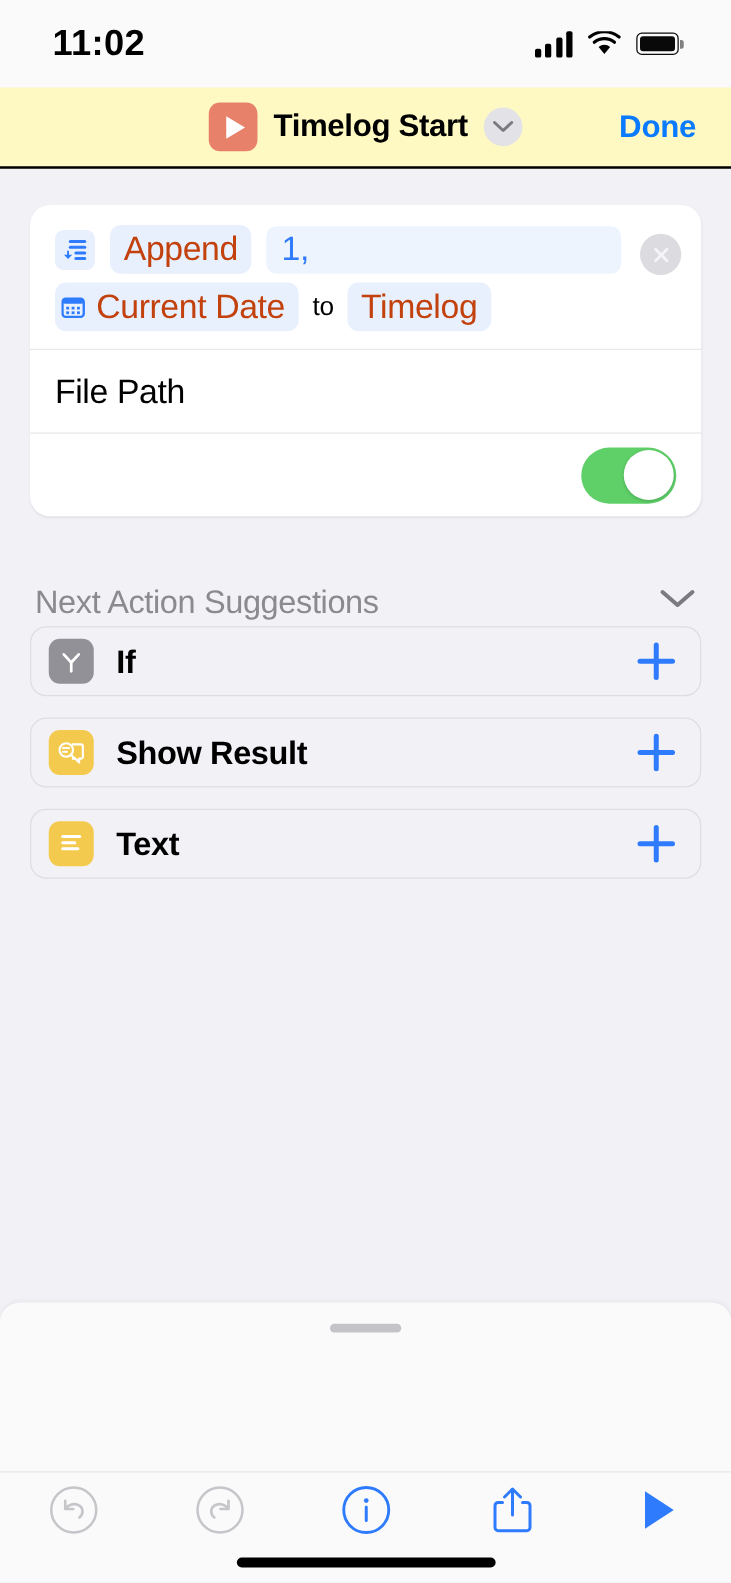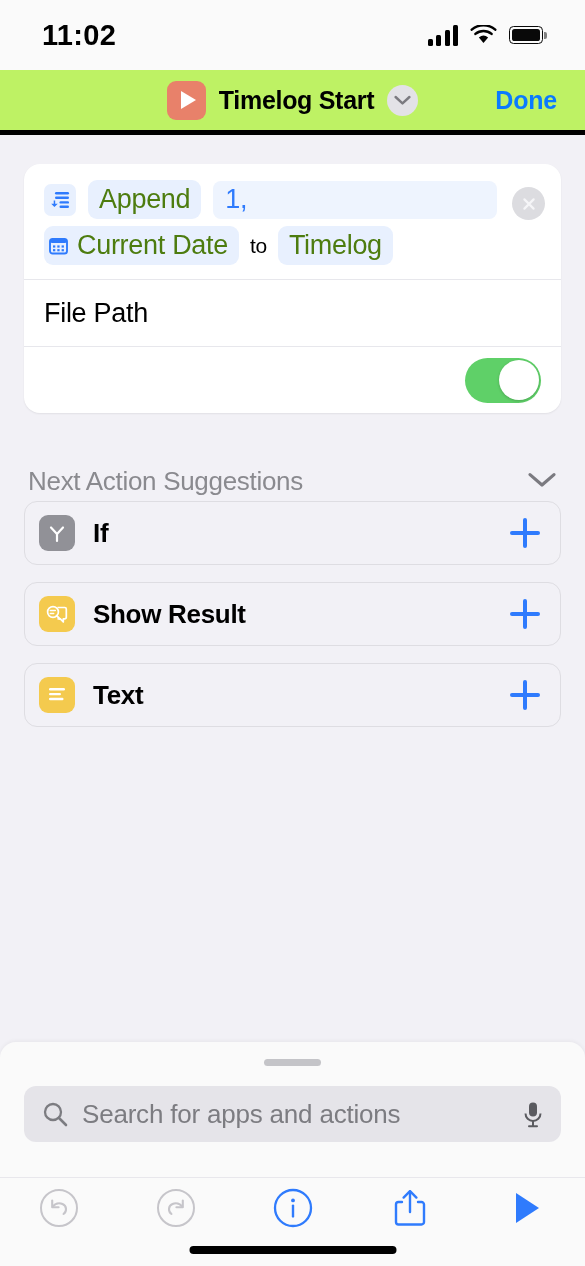--- a/index.html
+++ b/index.html
@@ -27,22 +27,22 @@
   .bars i:nth-child(3){height:16px;}
   .bars i:nth-child(4){height:21px;}
   .wifi { width:27px; height:20px; }
   .batt { position:relative; width:34px; height:18px; border:1.8px solid #000; border-radius:4.5px; opacity:.96;}
   .batt::after{content:"";position:absolute;right:-4.5px;top:5px;width:2.6px;height:7px;background:#000;border-radius:0 2px 2px 0;opacity:.5;}
   .batt i{position:absolute;left:1.6px;top:1.6px;bottom:1.6px;width:calc(100% - 3.2px);background:#000;border-radius:2.6px;}
 
   
   .navbar {
     position:absolute; top:70px; left:0; right:0; height:65px;
-    background:#bef264;
-    border-bottom:5px solid #000000;
+    background:#fef9c3;
+    border-bottom:2px solid #000000;
     display:flex; align-items:center;
   }
   .nav-center {
     position:absolute; left:0; right:0; top:0; bottom:0;
     display:flex; align-items:center; justify-content:center; gap:13px;
   }
   .app-icon {
     width:39px; height:39px; border-radius:9px;
     background:#e8816a;
     display:flex; align-items:center; justify-content:center;
@@ -77,21 +77,21 @@
   }
   .action-head { position:relative; padding:16px 12px 14px 20px; }
   .a-line { display:flex; align-items:center; flex-wrap:nowrap; }
   .a-line.l1 { padding-right:52px; }
   .a-line.l2 { margin-top:7px; }
   .sq-icon {
     width:32px;height:32px;border-radius:7px;background:#e8f0fe;
     display:flex;align-items:center;justify-content:center;flex:none;
   }
   .tok {
-    background:#e8f0fe; color:#4d7c0f;
+    background:#e8f0fe; color:#c2410c;
     border-radius:9px; padding:4px 11px;
     font-size:27px; font-weight:500; letter-spacing:-.3px; white-space:nowrap;
   }
   .tok.withicon { display:flex; align-items:center; gap:8px; padding-left:4px; }
   .tok-mini {
     width:21px;height:19px;flex:none;
     display:flex;align-items:center;justify-content:center;
   }
   .fieldbox {
     flex:1; min-width:0; margin-left:12px;
@@ -119,21 +119,21 @@
   .toggle i { position:absolute; right:2.5px; top:2.5px; width:40px;height:40px;border-radius:50%;background:#fff;box-shadow:0 1px 3px rgba(0,0,0,.2); }
 
   
   .sug-head {
     position:absolute; left:28px; right:28px; top:330px;
     display:flex; align-items:center; justify-content:space-between;
   }
   .sug-title { font-size:26px; color:#8a8a8f; letter-spacing:-.3px; }
   .sug-list { position:absolute; left:24px; right:24px; top:365px; }
   .sug-row {
-    height:64px; border:1px solid #dedde2; border-radius:13px;
+    height:56px; border:1px solid #dedde2; border-radius:13px;
     display:flex; align-items:center; padding:0 20px 0 14px;
     margin-bottom:17px; background:transparent;
   }
   .sug-icon { width:36px;height:36px;border-radius:9px;flex:none;display:flex;align-items:center;justify-content:center; }
   .sug-icon.gray { background:#919197; }
   .sug-icon.yellow { background:#f4ca4e; }
   .sug-label { font-size:26px; font-weight:700; color:#000; margin-left:18px; letter-spacing:-.3px; }
   .plus { margin-left:auto; position:relative; width:30px;height:30px; }
   .plus::before,.plus::after{content:"";position:absolute;background:#2f7bfd;border-radius:2px;}
   .plus::before{left:0;top:13px;width:30px;height:4px;}
@@ -300,32 +300,20 @@
         <div class="sug-label">Text</div>
         <div class="plus"></div>
       </div>
 
     </div>
   </div>
 
   <div class="sheet">
     <div class="grabber"></div>
 
-    <div class="searchbar">
-      <svg width="26" height="26" viewBox="0 0 26 26">
-        <circle cx="11" cy="11" r="8" fill="none" stroke="#7c7c81" stroke-width="2.3"></circle>
-        <path d="M17 17 L24 24" stroke="#7c7c81" stroke-width="2.6" stroke-linecap="round"></path>
-      </svg>
-      <div class="search-ph">Search for apps and actions</div>
-      <svg width="20" height="27" viewBox="0 0 20 27">
-        <rect x="6" y="1.5" width="8" height="14" rx="4" fill="#5b5b60"></rect>
-        <path d="M2.5 12.5 a7.5 7.5 0 0 0 15 0" fill="none" stroke="#5b5b60" stroke-width="2"></path>
-        <path d="M10 20 V25 M6 25.2 h8" stroke="#5b5b60" stroke-width="2" stroke-linecap="round"></path>
-      </svg>
-    </div>
 
     <div class="sheet-div"></div>
 
     <div class="toolbar">
       <div class="tb-item">
         <svg width="42" height="42" viewBox="0 0 42 42">
           <circle cx="21" cy="21" r="18" fill="none" stroke="#c6c5ca" stroke-width="2"></circle>
           <path d="M25.5 27 c3.5 -2.5 3.5 -8 -1 -10 c-3.5 -1.6 -7.5 -0.3 -9.6 2.4" fill="none" stroke="#c6c5ca" stroke-width="2.1" stroke-linecap="round"></path>
           <path d="M14.2 13.6 L14.2 20.2 L20.6 20.2" fill="none" stroke="#c6c5ca" stroke-width="2.1" stroke-linecap="round" stroke-linejoin="round"></path>
         </svg>

